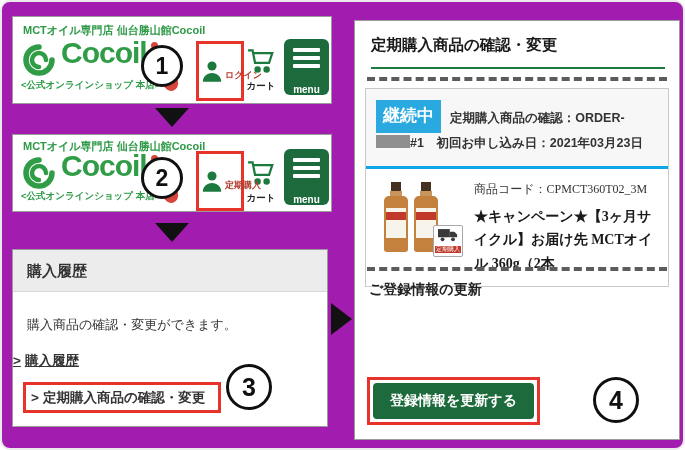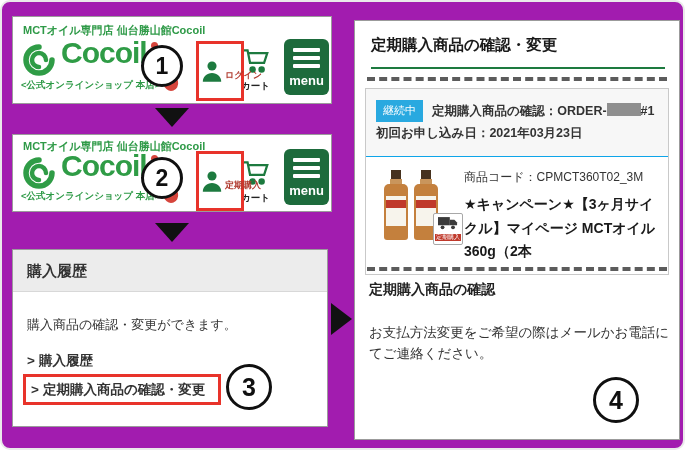--- a/index.html
+++ b/index.html
@@ -32,66 +32,66 @@
   .sc-small { width:42px; height:42px; font-size:23px; }
   .sc-big { width:46px; height:46px; font-size:25px; }
   .hp-step { left:128px; top:28px; }
   .second .hp-step { top:22px; }
 
   .account-box { position:absolute; left:183px; top:24px; width:48px; height:60px;
                  border:3px solid #e8332a; background:#fff; display:flex; flex-direction:row;
                  align-items:center; justify-content:space-between; padding-top:5px; z-index:4; }
   .second .account-box { top:16px; }
   .account-label { font-size:9px; font-weight:bold; color:#b03a2e; margin-top:3px; white-space:nowrap; }
-  .cart-item { position:absolute; left:228px; top:30px; width:40px; text-align:left; }
+  .cart-item { position:absolute; left:228px; top:30px; width:40px; text-align:center; }
   .second .cart-item { top:24px; }
   .cart-label { font-size:9.5px; font-weight:bold; color:#222; margin-top:2px; }
   .menu-btn { position:absolute; left:271px; top:22px; width:45px; height:56px; background:#1d6b3c;
               border-radius:6px; display:flex; flex-direction:column; align-items:center;
               justify-content:flex-start; padding-top:9px; cursor:pointer; }
   .second .menu-btn { top:14px; }
   .menu-bars { width:27px; }
   .menu-bars div { height:4px; background:#fff; border-radius:1px; margin-bottom:4px; }
-  .menu-label { font-size:13px; font-weight:bold; color:#fff; margin-top:1px; }
+  .menu-label { font-size:10px; font-weight:bold; color:#fff; margin-top:12px; }
 
   
   .arrow-down { position:absolute; width:0; height:0;
                 border-left:17px solid transparent; border-right:17px solid transparent;
                 border-top:19px solid #111; }
   .arrow-right { position:absolute; width:0; height:0;
                  border-top:16px solid transparent; border-bottom:16px solid transparent;
                  border-left:21px solid #111; }
 
   
   .history-panel { left:10px; top:247px; width:316px; height:178px; }
   .history-heading { height:42px; background:#ececec; border-bottom:1px solid #d8d8d8;
                      font-size:15px; font-weight:bold; color:#333; line-height:42px; padding-left:14px; }
   .history-desc { position:absolute; left:14px; top:66px; font-size:13px; color:#333; }
   .history-link { position:absolute; font-size:13.5px; font-weight:bold; color:#333; cursor:pointer; white-space:nowrap; }
   .link-marker { font-weight:bold; color:#333; margin-right:4px; }
-  .hl-1 { left:14px; top:102px; }
-  .redbox-link { position:absolute; left:10px; top:124px; width:198px; height:31px;
+  .hl-1 { left:0; top:102px;text-decoration:underline; }
+  .redbox-link { position:absolute; left:10px; top:132px; width:198px; height:31px;
                  border:3px solid #e8332a; display:flex; align-items:center; padding-left:5px; }
   .redbox-link .history-link { position:static; }
   .history-step { left:213px; top:114px; }
 
   
   .detail-panel { left:352px; top:18px; width:326px; height:420px; }
   .detail-title { position:absolute; left:16px; top:14px; font-size:15.5px; font-weight:bold; color:#1a1a1a; }
   .green-rule { position:absolute; left:16px; right:14px; top:46px; height:2px; background:#1d7a3f; }
   .dash-rule { position:absolute; left:12px; right:12px; border-top:4px dashed #5c5c5c; }
   .dash-1 { top:56px; } .dash-2 { top:246px; }
 
   .order-box { position:absolute; left:10px; top:67px; width:304px; border:1px solid #c9c9c9; }
   .order-info { background:#f7f7f7; padding:11px 10px; font-size:12.5px; font-weight:bold;
                 color:#333; line-height:1.75; }
-  .status-badge { display:inline-block; background:#29a9e0; color:#fff; font-size:11px;
-                  font-weight:normal; padding:1px 7px 2px; margin-right:9px; vertical-align:1px; }
+  .status-badge { display:inline-block; background:#29a9e0; color:#fff; font-size:17px;
+                  font-weight:bold; padding:1px 7px 2px; margin-right:9px; vertical-align:1px; }
   .redacted { display:inline-block; width:34px; height:13px; background:#8f8f8f; vertical-align:-1px; }
-  .order-product { display:flex; padding:10px; border-top:1px solid #0ea5e9; background:#fff; }
+  .order-product { display:flex; gap:10px; padding:10px; border-top:3px solid #0ea5e9; background:#fff;font-family:Liberation Serif, serif; }
   .product-visual { position:relative; width:88px; height:82px; flex:none; }
   .bottle { position:absolute; width:24px; height:70px; }
   .b1 { left:8px; top:3px; } .b2 { left:38px; top:3px; }
   .bottle .cap { position:absolute; left:7px; top:0; width:10px; height:9px; background:#45311f; }
   .bottle .neck { position:absolute; left:6px; top:9px; width:12px; height:6px; background:#c9955c; }
   .bottle .body { position:absolute; left:0; top:14px; width:24px; height:56px;
                   background:#c4803d; border-radius:5px 5px 3px 3px; }
   .bottle .label { position:absolute; left:2px; top:26px; width:20px; height:30px; background:#f7f4ec; }
   .bottle .label-band { height:8px; background:#c0392b; margin-top:4px; }
   .truck-badge { position:absolute; left:57px; top:46px; width:30px; height:32px; background:#fff;
@@ -254,27 +254,29 @@
                   <path d="M13 4h5l3 3v3h-8z"></path>
                 <circle cx="5" cy="12.3" r="2.1"></circle>
                   <circle cx="16.5" cy="12.3" r="2.1"></circle>
               </svg>
             </span>
             <span class="truck-badge-label">定期購入</span>
           </div>
         </div>
         <div class="product-text">
           <div class="product-code">商品コード：CPMCT360T02_3M</div>
-          <div class="product-name">★キャンペーン★【3ヶ月サイクル】マイページ MCTオイル 360g（2本</div>
+          <div class="product-name">★キャンペーン★【3ヶ月サイクル】お届け先 MCTオイル 360g（2本</div>
         </div>
       </div>
     </div>
 
     <div class="dash-rule dash-2"></div>
-    <div class="update-heading">定期購入商品の確認</div>
+    <div class="update-heading">ご登録情報の更新</div>
     <div class="update-body">
       <br>
-      <span>お支払方法変更をご希望の際はメールかお電話にてご連絡ください。</span>
+    </div>
+    <div class="update-btn-wrap">
+      <button class="update-btn">登録情報を更新する</button>
     </div>
     <div class="step-circle sc-big detail-step">4</div>
   </div>
 
 </div>
 
 </body></html>

